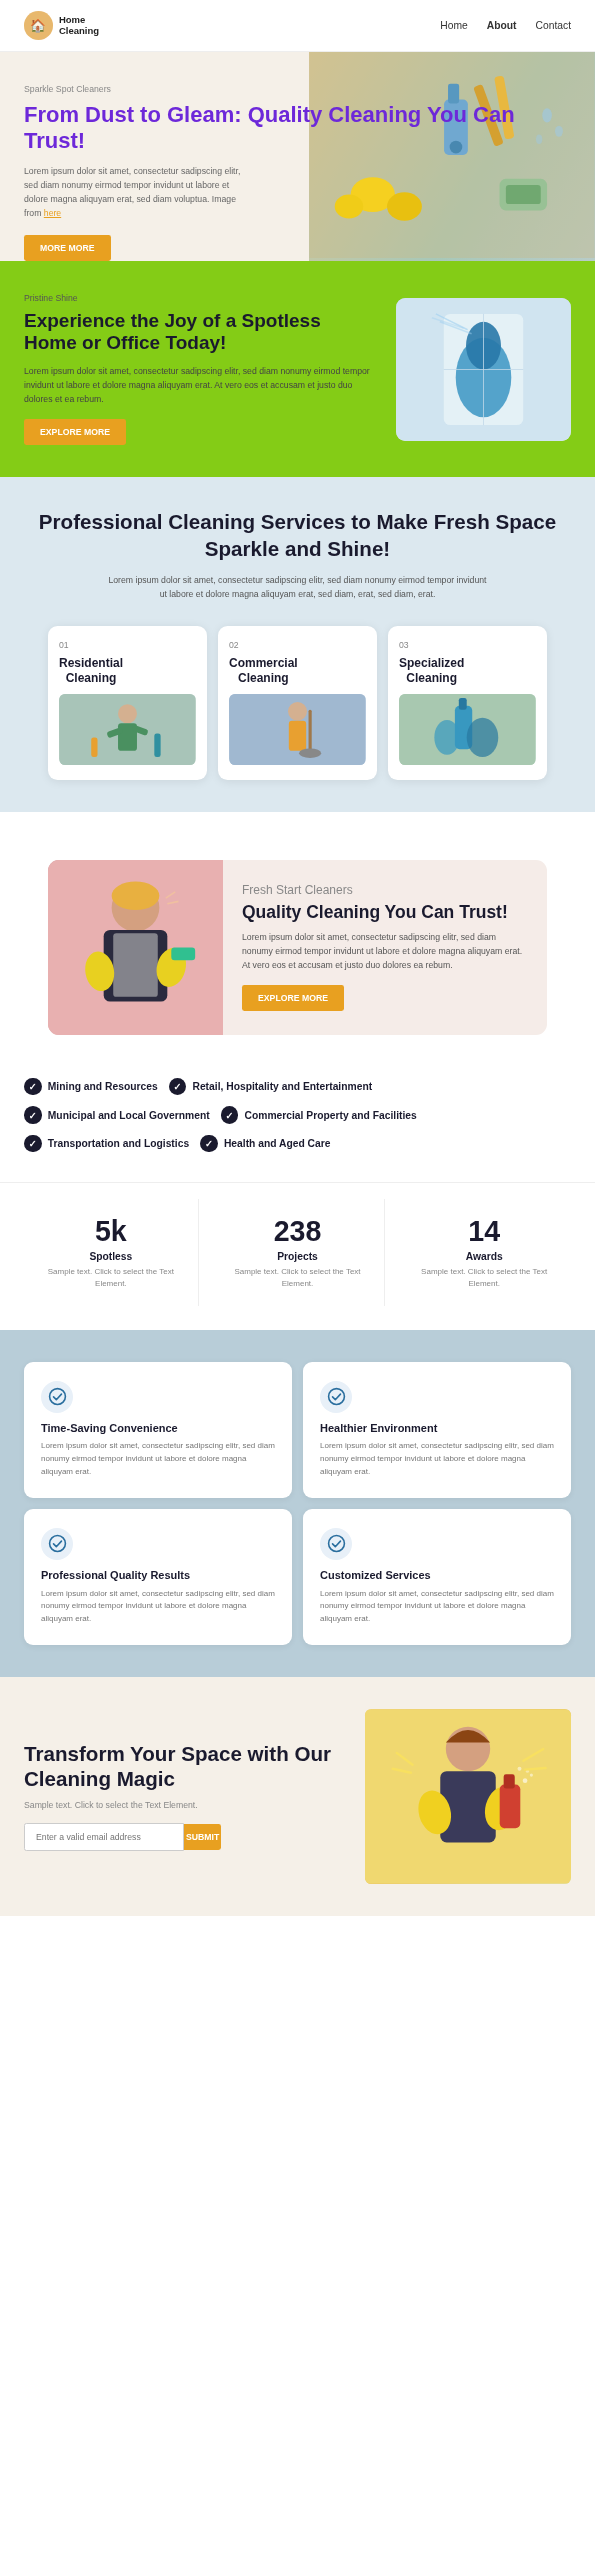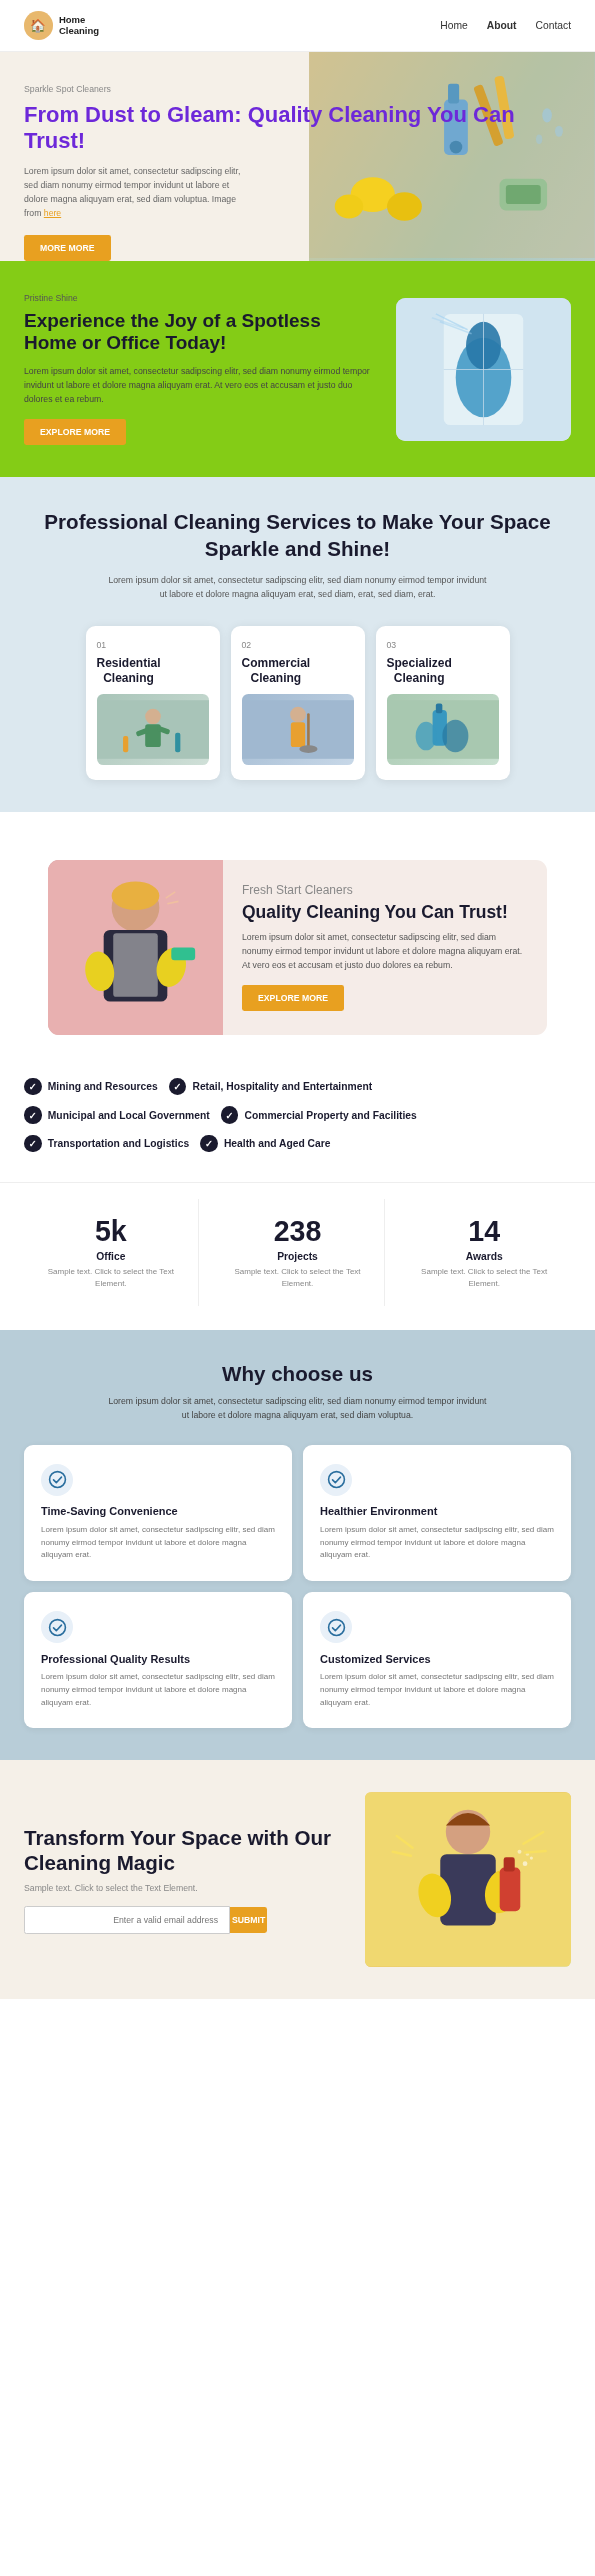--- a/index.html
+++ b/index.html
@@ -62,21 +62,21 @@
 
     
     .professional { background: #dce8ef; padding: 32px 24px; text-align: center; }
     .professional h2 { font-size: 20.6px; font-weight: 900; color: #1a1a2e; line-height: 1.3; margin-bottom: 11px; }
     .professional p { font-size: 8.7px; color: #555; line-height: 1.6; max-width: 381px; margin: 0 auto 24px; }
 
     
     .service-cards { display: flex; gap: 11px; justify-content: center; }
     .service-card {
       background: #fff; border-radius: 9.5px; padding: 14.3px 11px;
-      width: 134px; box-shadow: 0 1.6px 9.5px rgba(0,0,0,0.08);
+      width: 159px; box-shadow: 0 1.6px 9.5px rgba(0,0,0,0.08);
       display: flex; flex-direction: column; align-items: flex-start;
     }
     .service-num { font-size: 8.7px; color: #888; margin-bottom: 6.3px; }
     .service-title { font-size: 12px; font-weight: 700; color: #1a1a2e; margin-bottom: 9.5px; line-height: 1.2; }
     .service-img {
       width: 100%; height: 71px; border-radius: 6.3px; overflow: hidden;
     }
     .service-img-res { background: linear-gradient(135deg, #a8c4b8 0%, #d0e0d8 100%); width: 100%; height: 100%; }
     .service-img-com { background: linear-gradient(135deg, #a0b8d0 0%, #c8d8e8 100%); width: 100%; height: 100%; }
     .service-img-spe { background: linear-gradient(135deg, #a8c8b0 0%, #c8e0d0 100%); width: 100%; height: 100%; }
@@ -140,21 +140,21 @@
     .transform {
       background: #f5f0e8; padding: 32px 24px;
       display: flex; align-items: center; gap: 0;
     }
     .transform-content { flex: 1; }
     .transform h2 { font-size: 20.6px; font-weight: 900; color: #1a1a2e; line-height: 1.2; margin-bottom: 8px; }
     .transform-sub { font-size: 8.7px; color: #888; margin-bottom: 12.7px; }
     .email-row { display: flex; gap: 0; align-items: center; }
     .email-input {
       border: 0.8px solid #ccc; padding: 8px 11px; font-size: 8.7px;
-      border-radius: 2.4px 0 0 2.4px; width: 206px; color: #aaa; text-align: right;
+      border-radius: 2.4px 0 0 2.4px; width: 160px; color: #aaa;
     }
     .btn-submit {
       background: #e8a020; color: #fff; border: none; padding: 8px 2px;
       font-size: 8.7px; font-weight: 700; border-radius: 0 2.4px 2.4px 0; cursor: pointer;
     }
     .transform-image {
       width: 206px; height: 175px; flex-shrink: 0;
       background: linear-gradient(135deg, #f0d080 0%, #e8c060 50%, #d4e8d0 100%);
       display: flex; align-items: flex-end; justify-content: center; border-radius: 6.3px; overflow: hidden;
     }
@@ -244,21 +244,21 @@
         <line x1="85" y1="38" x2="45" y2="25" stroke="#a0d0f0" stroke-width="2" opacity="0.4"></line>
 
         <line x1="60" y1="90" x2="160" y2="90" stroke="#c0d8e8" stroke-width="1"></line>
         <line x1="110" y1="20" x2="110" y2="160" stroke="#c0d8e8" stroke-width="1"></line>
       </svg>
     </div>
   </div>
 </div>
 
 <div class="professional">
-  <h2>Professional Cleaning Services to Make Your Space Sparkle and Shine!</h2>
+  <h2>Professional Cleaning Services to Make Fresh Space Sparkle and Shine!</h2>
   <p>Lorem ipsum dolor sit amet, consectetur sadipscing elitr, sed diam nonumy eirmod tempor invidunt ut labore et dolore magna aliquyam erat, sed diam, erat, sed diam, erat.</p>
 
   <div class="service-cards">
     <div class="service-card">
       <div class="service-num">01</div>
       <div class="service-title">Residential<br>Cleaning</div>
       <div class="service-img">
         <div class="service-img-res">
           <svg width="100%" height="71" viewBox="0 0 172 90" xmlns="http://www.w3.org/2000/svg">
             <rect width="172" height="90" fill="#a8c4b8"></rect>
@@ -371,40 +371,36 @@
     <div class="tag-item">
       <div class="tag-check">✓</div>
       <span>Health and Aged Care</span>
     </div>
   </div>
 </div>
 
 <div class="stats">
   <div class="stat-item">
     <div class="stat-num">5k</div>
-    <div class="stat-label">Office</div>
+    <div class="stat-label">Spotless</div>
     <div class="stat-desc">Sample text. Click to select the Text Element.</div>
   </div>
   <div class="stat-item">
     <div class="stat-num">238</div>
     <div class="stat-label">Projects</div>
     <div class="stat-desc">Sample text. Click to select the Text Element.</div>
   </div>
   <div class="stat-item">
     <div class="stat-num">14</div>
     <div class="stat-label">Awards</div>
     <div class="stat-desc">Sample text. Click to select the Text Element.</div>
   </div>
 </div>
 
 <div class="why">
-  <div class="why-header">
-    <h2>Why choose us</h2>
-    <p>Lorem ipsum dolor sit amet, consectetur sadipscing elitr, sed diam nonumy eirmod tempor invidunt ut labore et dolore magna aliquyam erat, sed diam voluptua.</p>
-  </div>
   <div class="why-grid">
     <div class="why-card">
       <div class="why-icon">
         <svg width="19" height="19" viewBox="0 0 24 24" fill="none" xmlns="http://www.w3.org/2000/svg">
           <circle cx="12" cy="12" r="10" stroke="#2a6e9e" stroke-width="2"></circle>
           <path d="M7 12.5l3.5 3.5 6.5-7" stroke="#2a6e9e" stroke-width="2" stroke-linecap="round" stroke-linejoin="round"></path>
         </svg>
       </div>
       <div class="why-title">Time-Saving Convenience</div>
       <div class="why-desc">Lorem ipsum dolor sit amet, consectetur sadipscing elitr, sed diam nonumy eirmod tempor invidunt ut labore et dolore magna aliquyam erat.</div>

